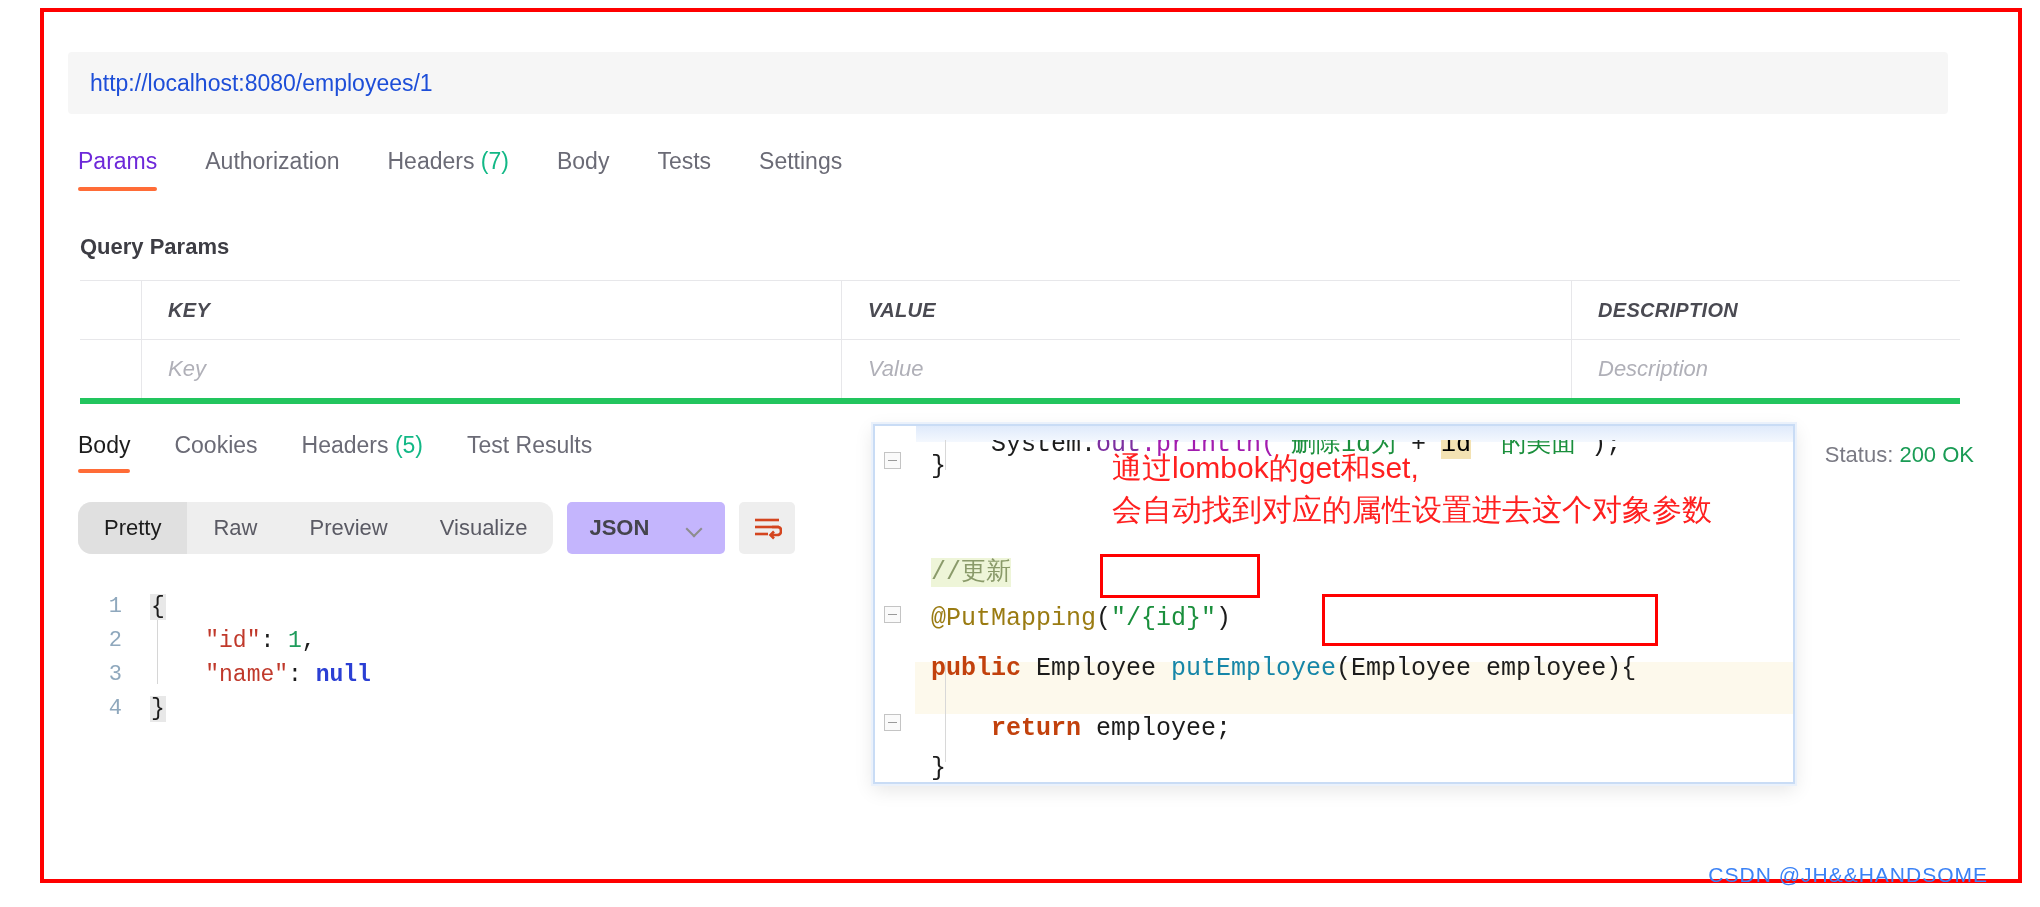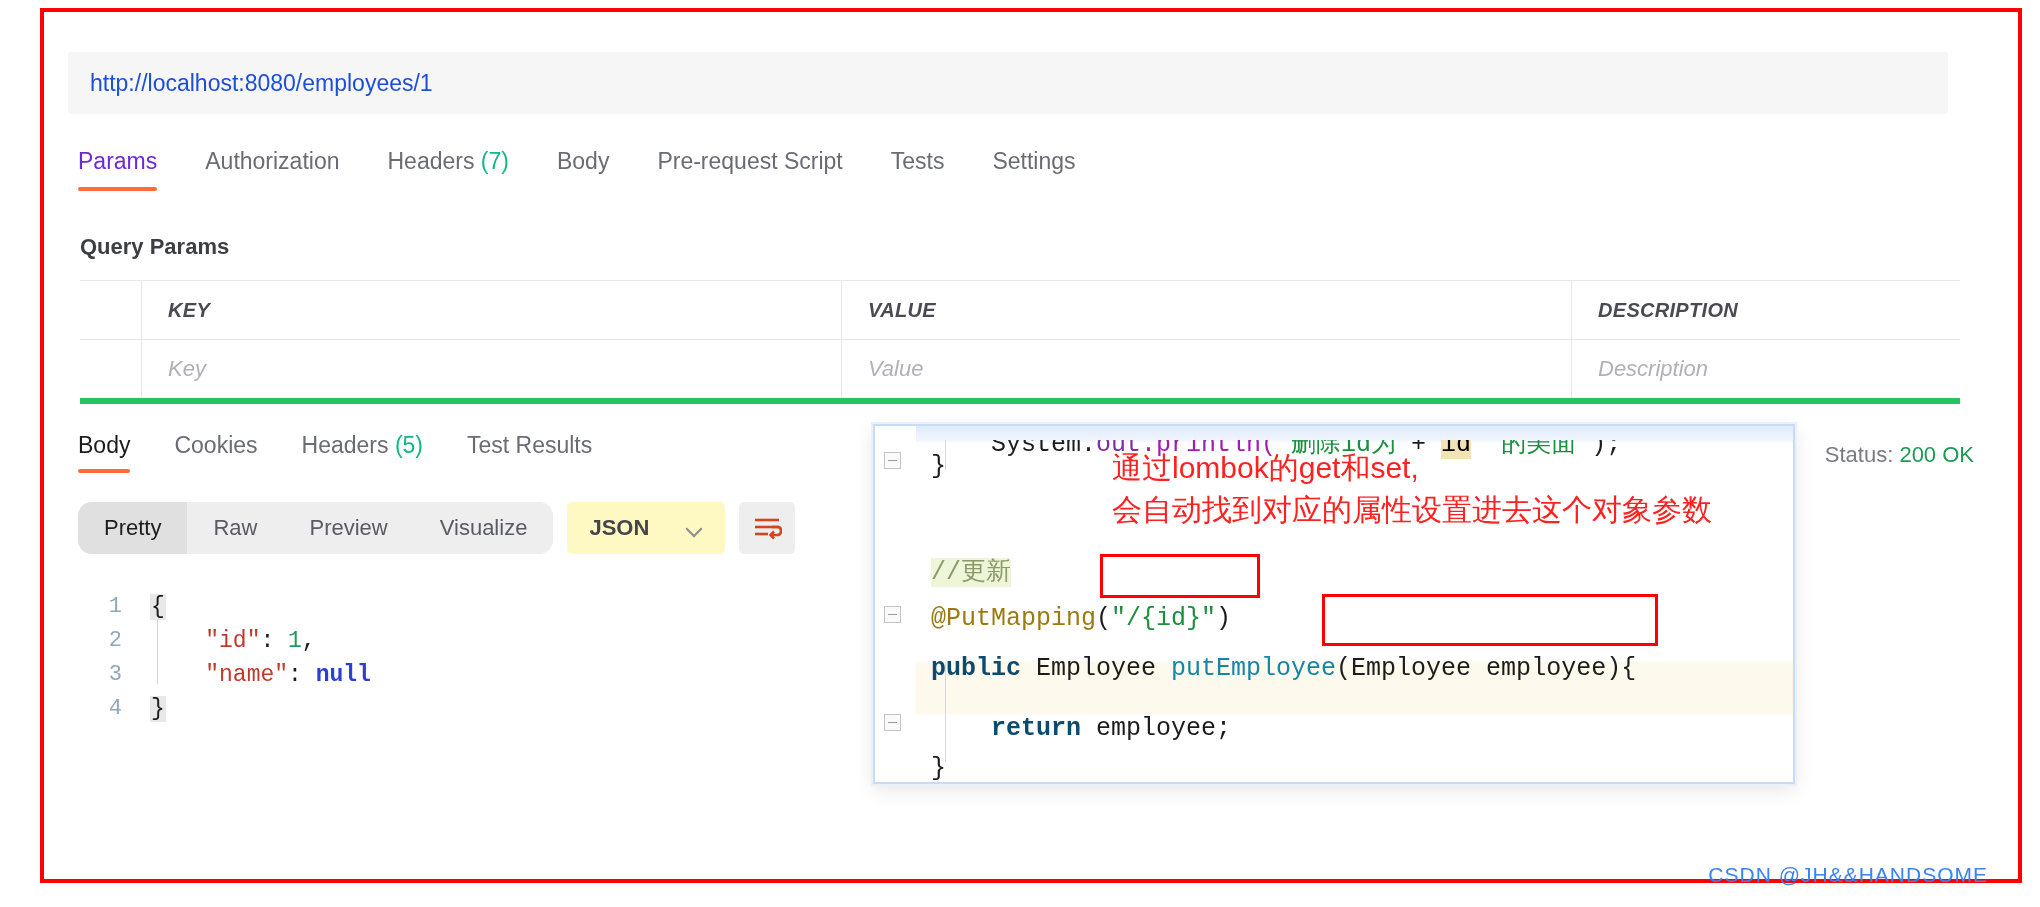--- a/index.html
+++ b/index.html
@@ -142,21 +142,21 @@
   .seg-group{
     display:flex;background:#eeeeee;border-radius:14px;overflow:hidden;height:52px;
   }
   .seg{
     display:flex;align-items:center;justify-content:center;
     padding:0 26px;font-size:22px;color:#5a5a64;cursor:pointer;
   }
   .seg.active{background:#e0e0e0;color:#1c1c1c;}
   .lang-select{
     display:flex;align-items:center;gap:24px;
-    background:#fef9c3;border-radius:5px;height:52px;
+    background:#c4b5fd;border-radius:5px;height:52px;
     padding:0 22px;cursor:pointer;
   }
   .lang-select .lbl{font-size:22px;color:#44444c;font-weight:bold;}
   .wrap-btn{
     width:56px;height:52px;background:#eeeeee;border-radius:5px;
     display:flex;align-items:center;justify-content:center;cursor:pointer;
   }
 
   
   .json-body{
@@ -211,21 +211,21 @@
   .ide-indent-line{
     position:absolute;width:1px;background:#d8d8d8;left:70px;
   }
   .code-line{
     position:absolute;left:56px;
     font-family:"Liberation Mono", monospace;
     font-size:25px;
     white-space:pre;
     color:#1c1c1c;
   }
-  .c-kw{color:#0c4a6e;font-weight:bold;}
+  .c-kw{color:#c2410c;font-weight:bold;}
   .c-type{color:#1c1c1c;}
   .c-method{color:#1686a8;}
   .c-anno{color:#9a7b12;}
   .c-str{color:#1a8f3c;}
   .c-comment{color:#8a9a6a;background:#eef5d8;}
   .c-plain{color:#1c1c1c;}
   .hl-row{
     position:absolute;left:40px;right:0;height:52px;background:#fdf9ec;
   }
   .clip-top-line{
@@ -274,23 +274,20 @@
       <span>Authorization</span>
     </div>
     <div class="req-tab">
       <span>Headers</span>
       <span class="count">(7)</span>
     </div>
     <div class="req-tab">
       <span>Body</span>
     </div>
     <div class="req-tab">
-      <span>Pre-request Script</span>
-    </div>
-    <div class="req-tab">
       <span>Tests</span>
     </div>
     <div class="req-tab">
       <span>Settings</span>
     </div>
   </div>
 
   <div class="section-title">Query Params</div>
 
   <div class="params-table">

